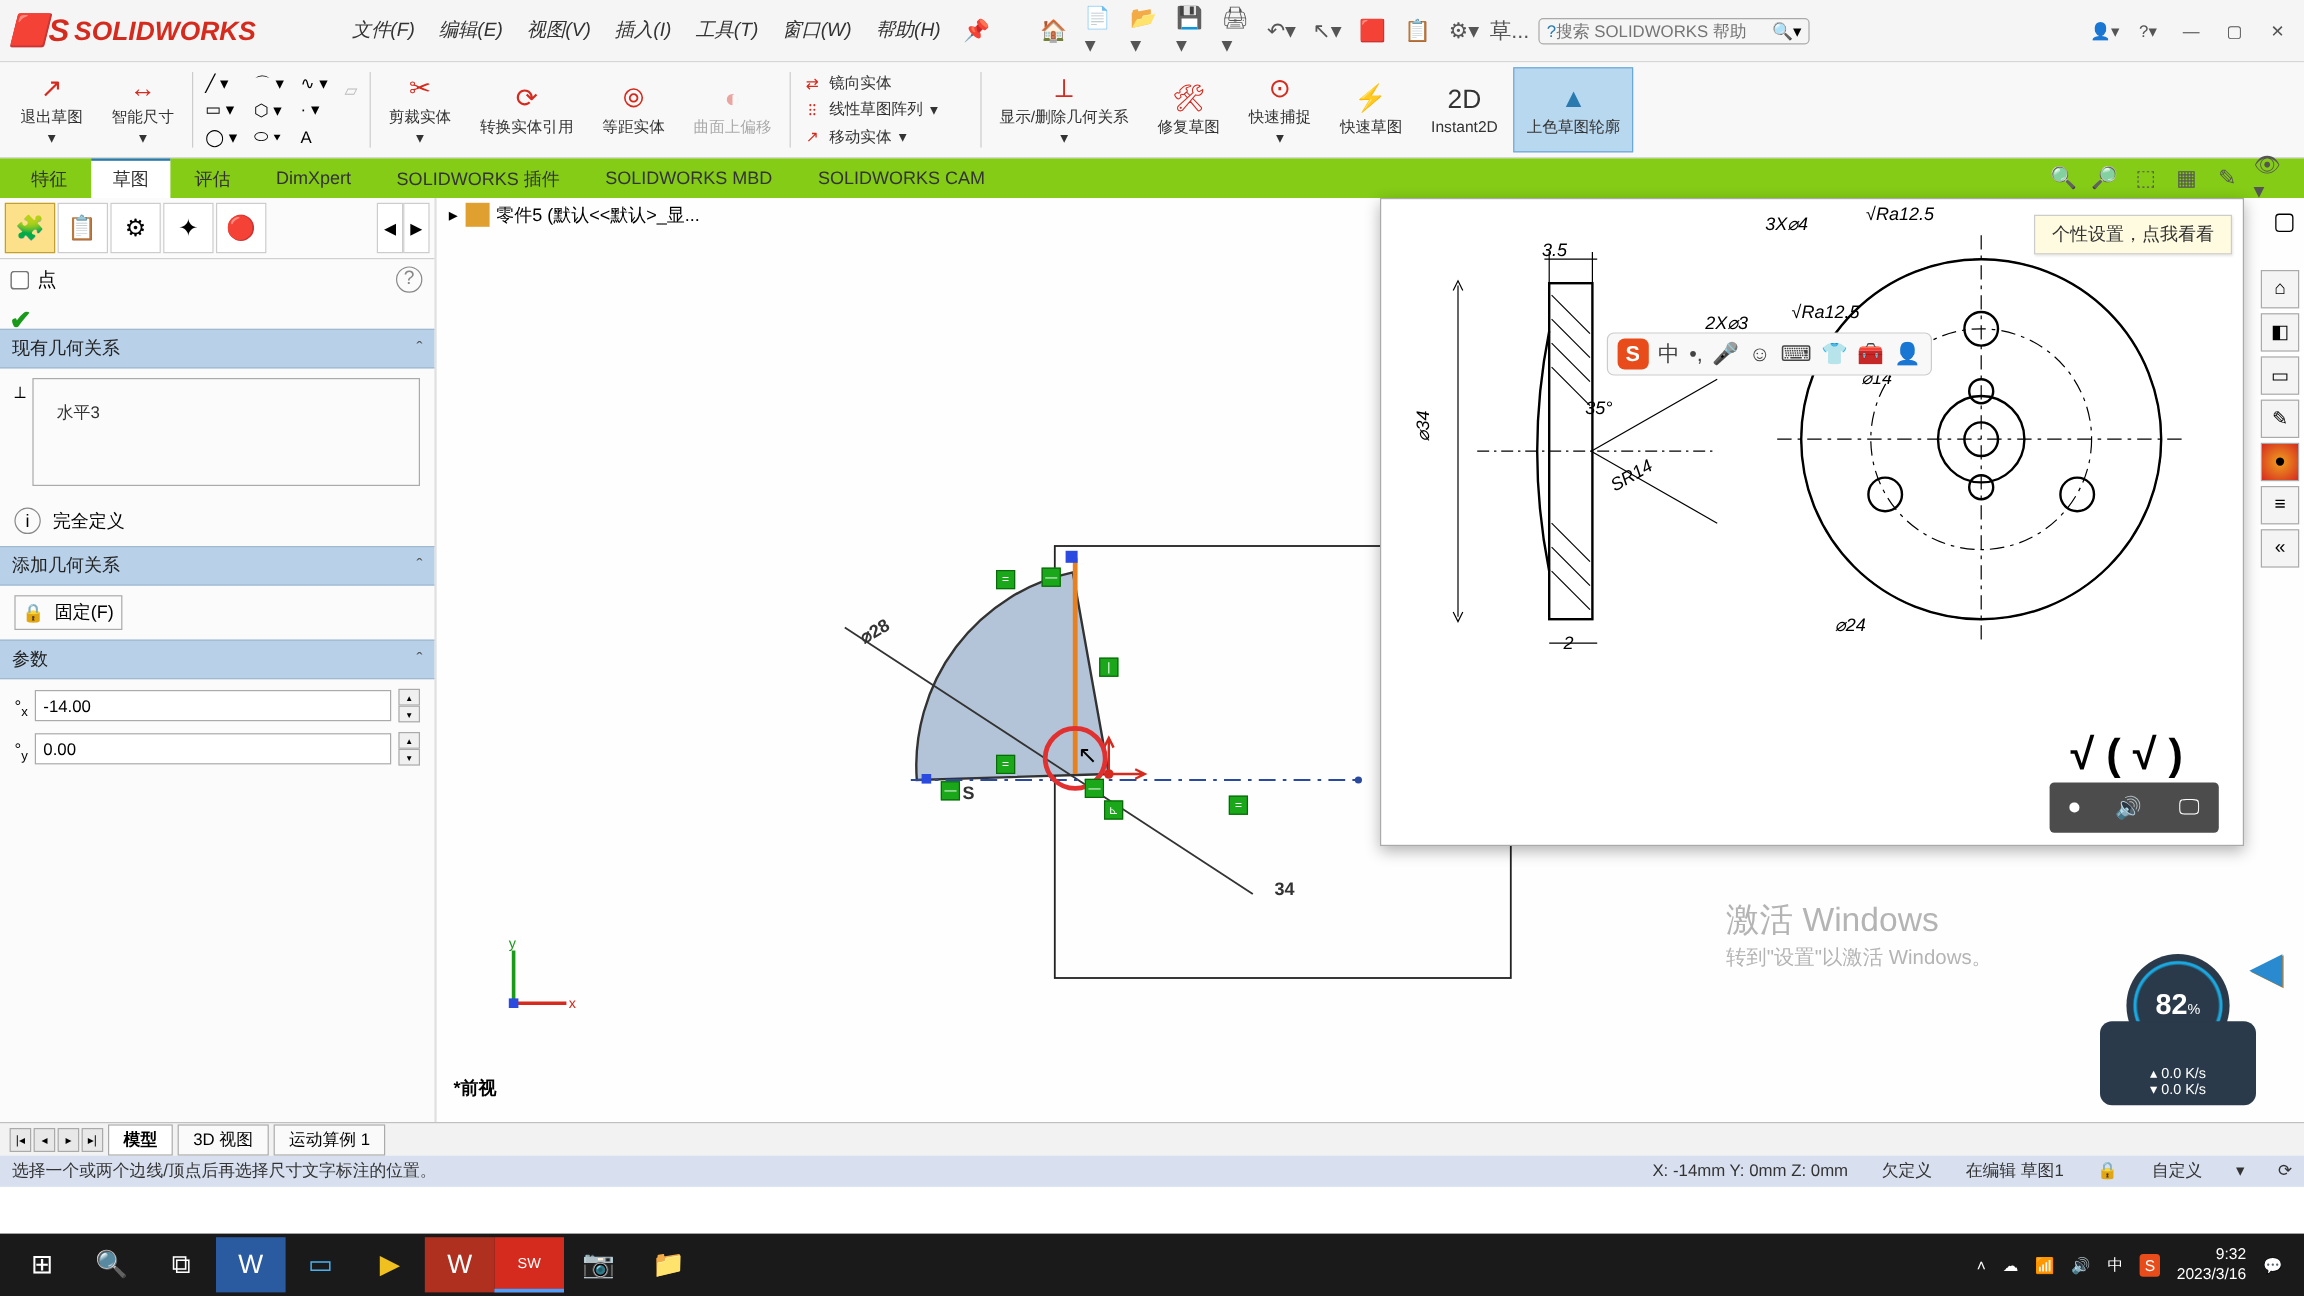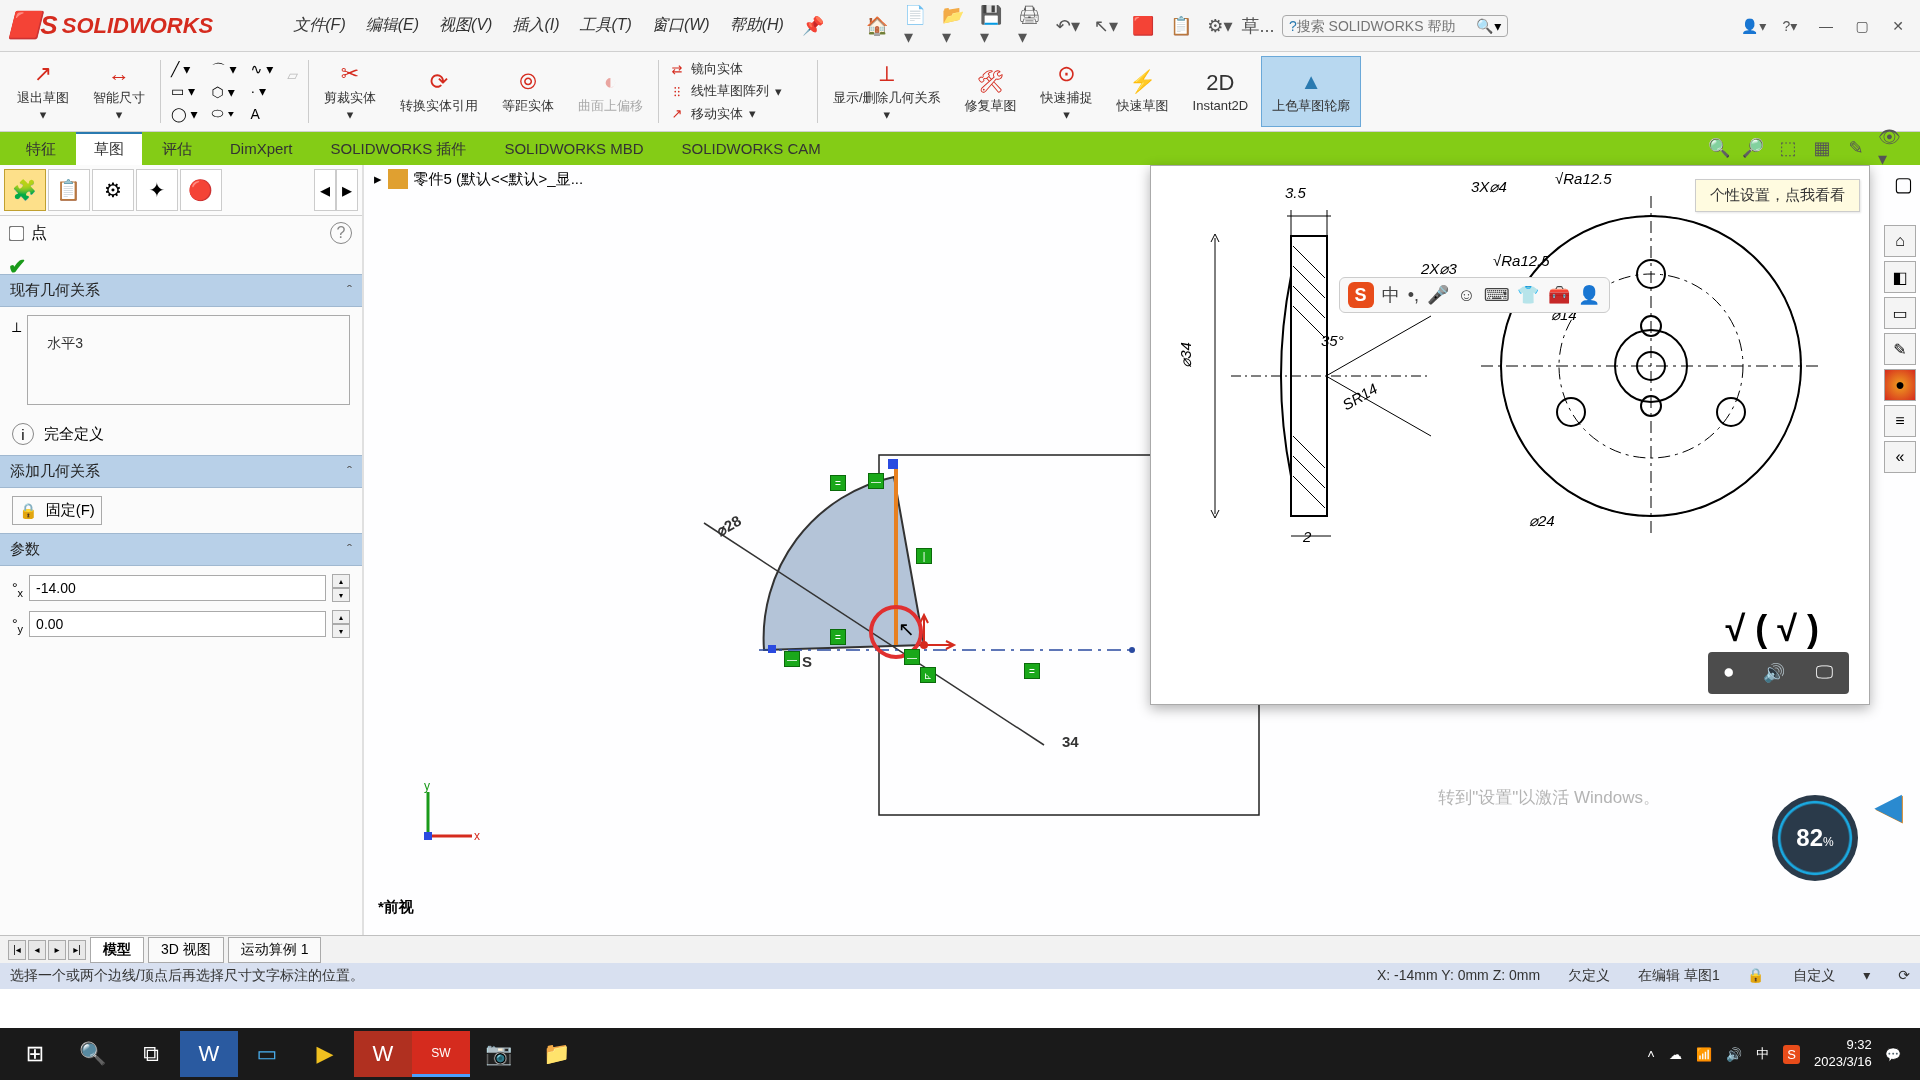--- a/index.html
+++ b/index.html
@@ -437,21 +437,21 @@
           <circle r="14" fill="none" stroke="#000" stroke-width="2"></circle>
           <circle cx="0" cy="-92" r="14" fill="none" stroke="#000" stroke-width="2"></circle>
           <circle cx="-80" cy="46" r="14" fill="none" stroke="#000" stroke-width="2"></circle>
           <circle cx="80" cy="46" r="14" fill="none" stroke="#000" stroke-width="2"></circle>
           <circle cx="0" cy="40" r="10" fill="none" stroke="#000" stroke-width="2"></circle>
           <circle cx="0" cy="-40" r="10" fill="none" stroke="#000" stroke-width="2"></circle>
           <line x1="-170" y1="0" x2="170" y2="0" stroke="#000" stroke-dasharray="12 5 3 5"></line>
           <line x1="0" y1="-170" x2="0" y2="170" stroke="#000" stroke-dasharray="12 5 3 5"></line>
         </g>
       </svg>
-      <span class="ref-txt" style="left:134px; top:18px;">3.5</span>
+      <span class="ref-txt" style="left:134px; top:34px;">3.5</span>
       <span class="ref-txt" style="left:22px; top:180px; transform:rotate(-90deg);">⌀34</span>
       <span class="ref-txt" style="left:170px; top:166px;">35°</span>
       <span class="ref-txt" style="left:190px; top:222px; transform:rotate(-30deg);">SR14</span>
       <span class="ref-txt" style="left:152px; top:362px;">2</span>
       <span class="ref-txt" style="left:320px; top:12px;">3X⌀4</span>
       <span class="ref-txt" style="left:404px; top:4px;">√<span>Ra12.5</span></span>
       <span class="ref-txt" style="left:270px; top:94px;">2X⌀3</span>
       <span class="ref-txt" style="left:342px; top:86px;">√<span>Ra12.5</span></span>
       <span class="ref-txt" style="left:400px; top:140px;">⌀14</span>
       <span class="ref-txt" style="left:378px; top:346px;">⌀24</span>
@@ -487,23 +487,28 @@
       <div class="rbtn" style="background:radial-gradient(circle,#f0a020,#d52b1e);">●</div>
       <div class="rbtn">≡</div>
       <div class="rbtn">«</div>
     </div>
 
     <span class="arrow-marker">◀</span>
     <div class="speed-widget">
       <div class="speed-circle">
         <div><span class="speed-pct">82</span><span style="font-size:12px;">%</span></div>
       </div>
+      <div class="speed-list">
+        <div>▴ <span>0.0 K/s</span></div>
+        <div>▾ <span>0.0 K/s</span></div>
+      </div>
     </div>
 
     <div class="watermark">
+      <div>激活 Windows</div>
       <div style="font-size:17px;">转到"设置"以激活 Windows。</div>
     </div>
   </div>
 </div>
 
 <div class="bottom-tabs">
   <div class="nav">
     <button>|◂</button>
     <button>◂</button>
     <button>▸</button>

